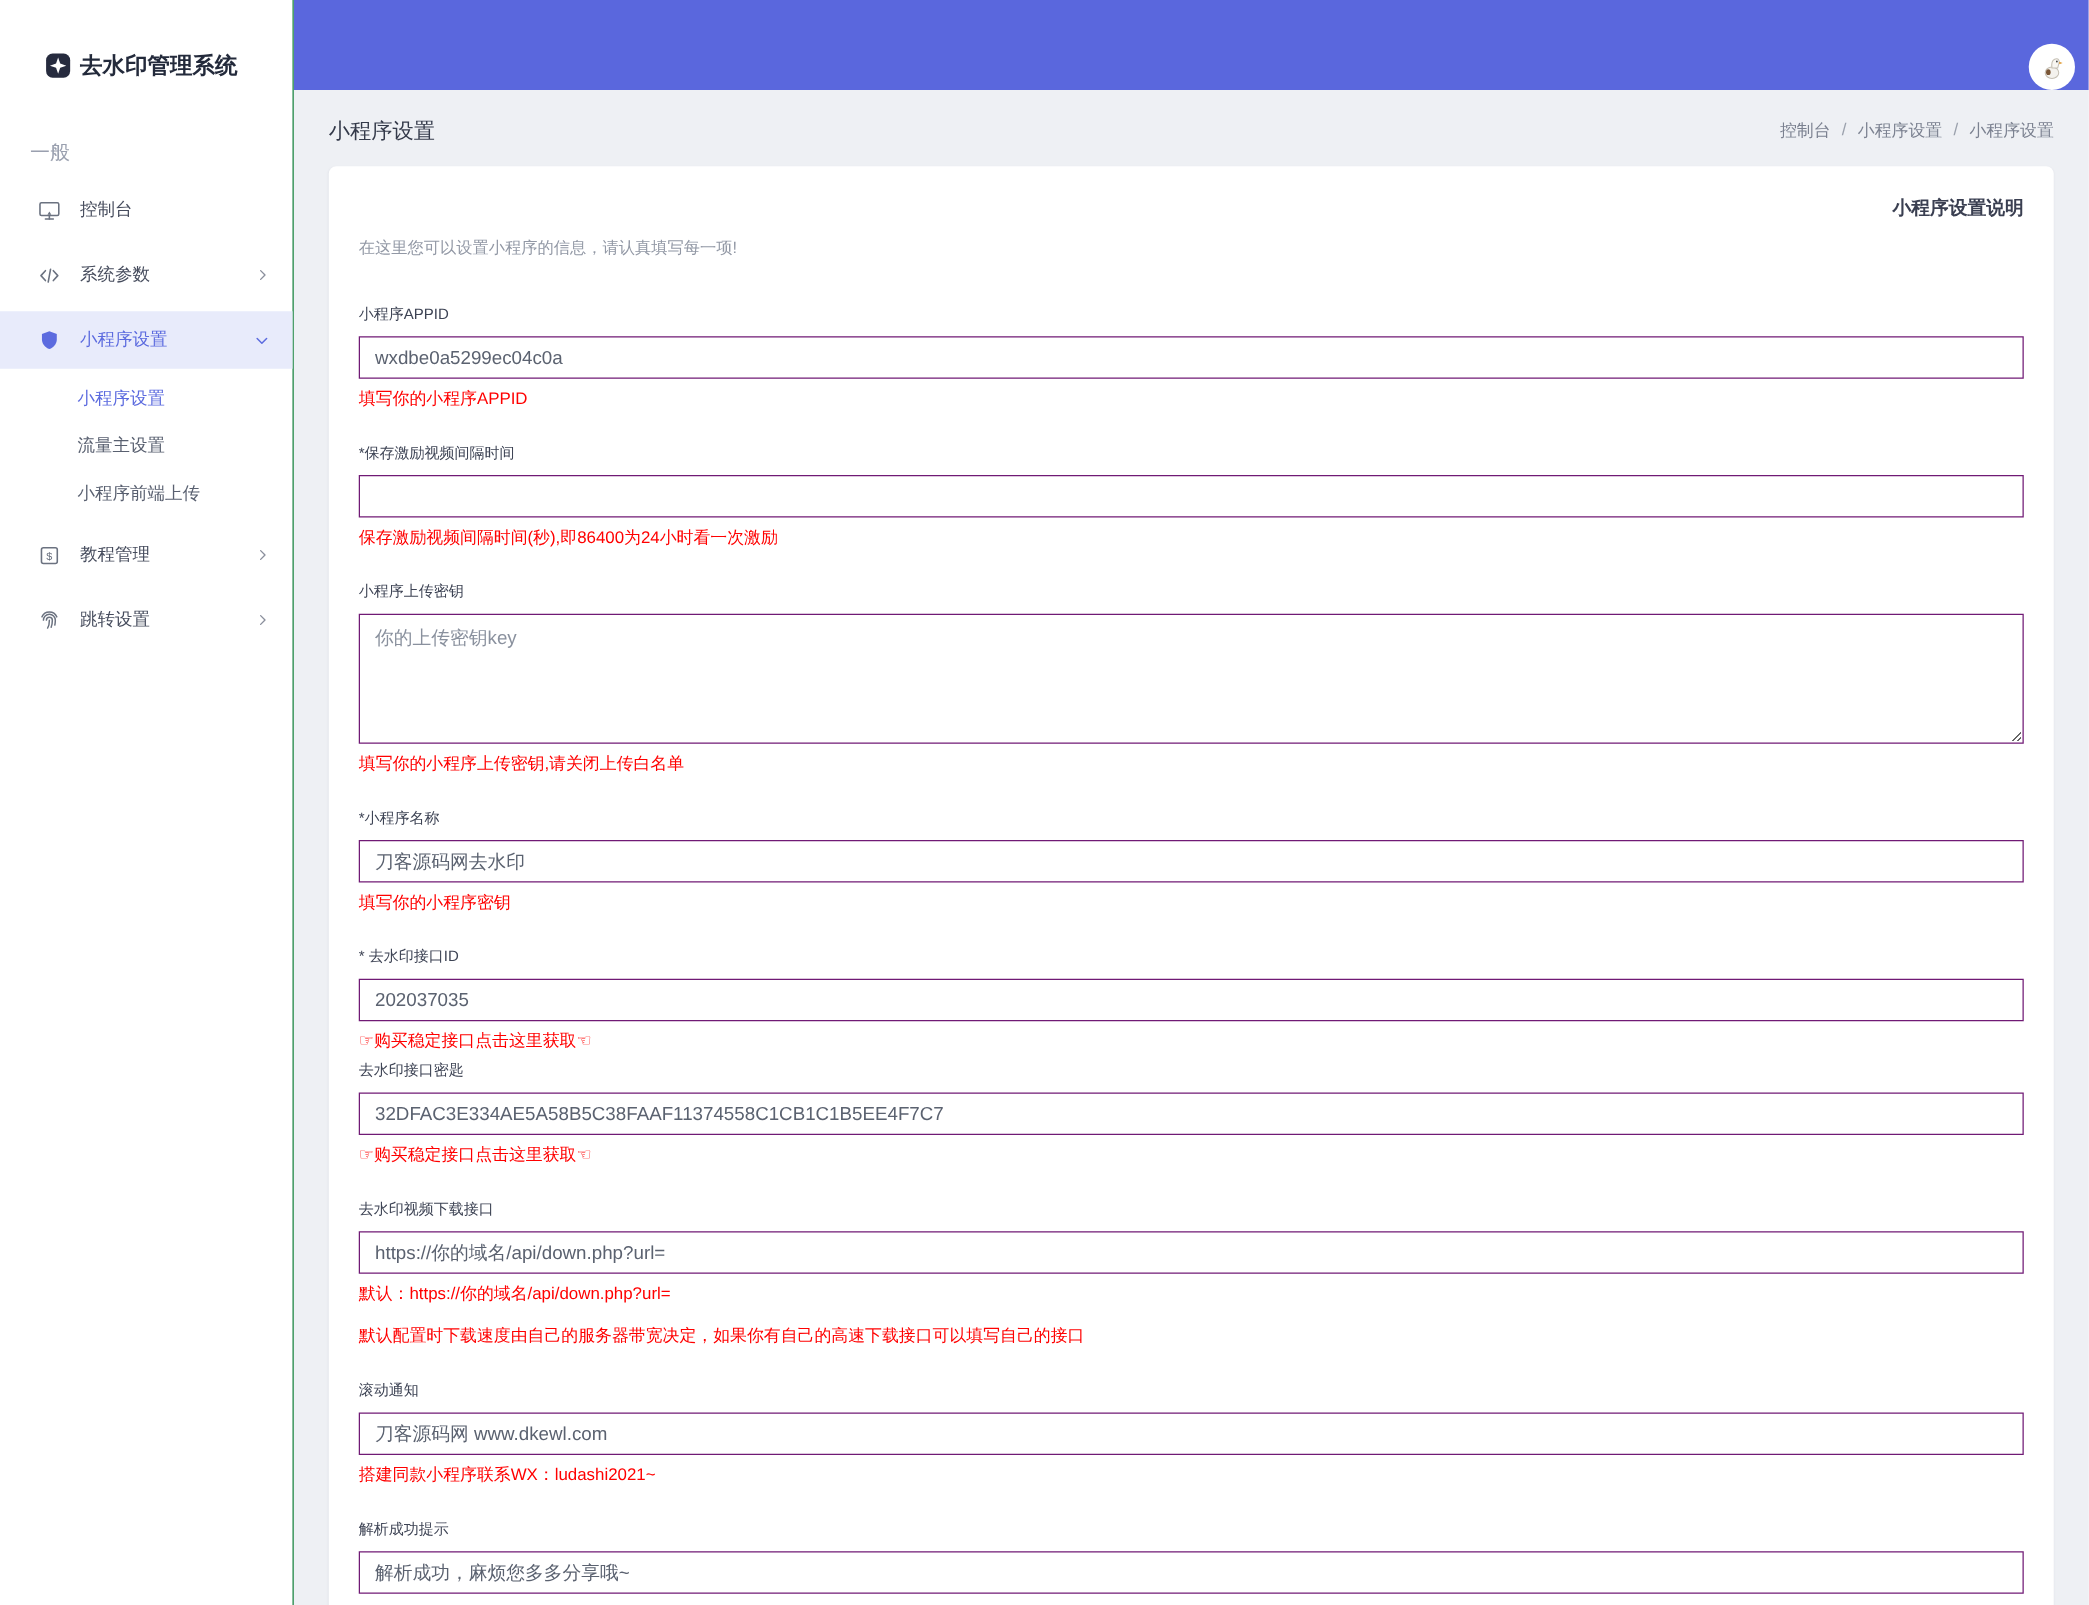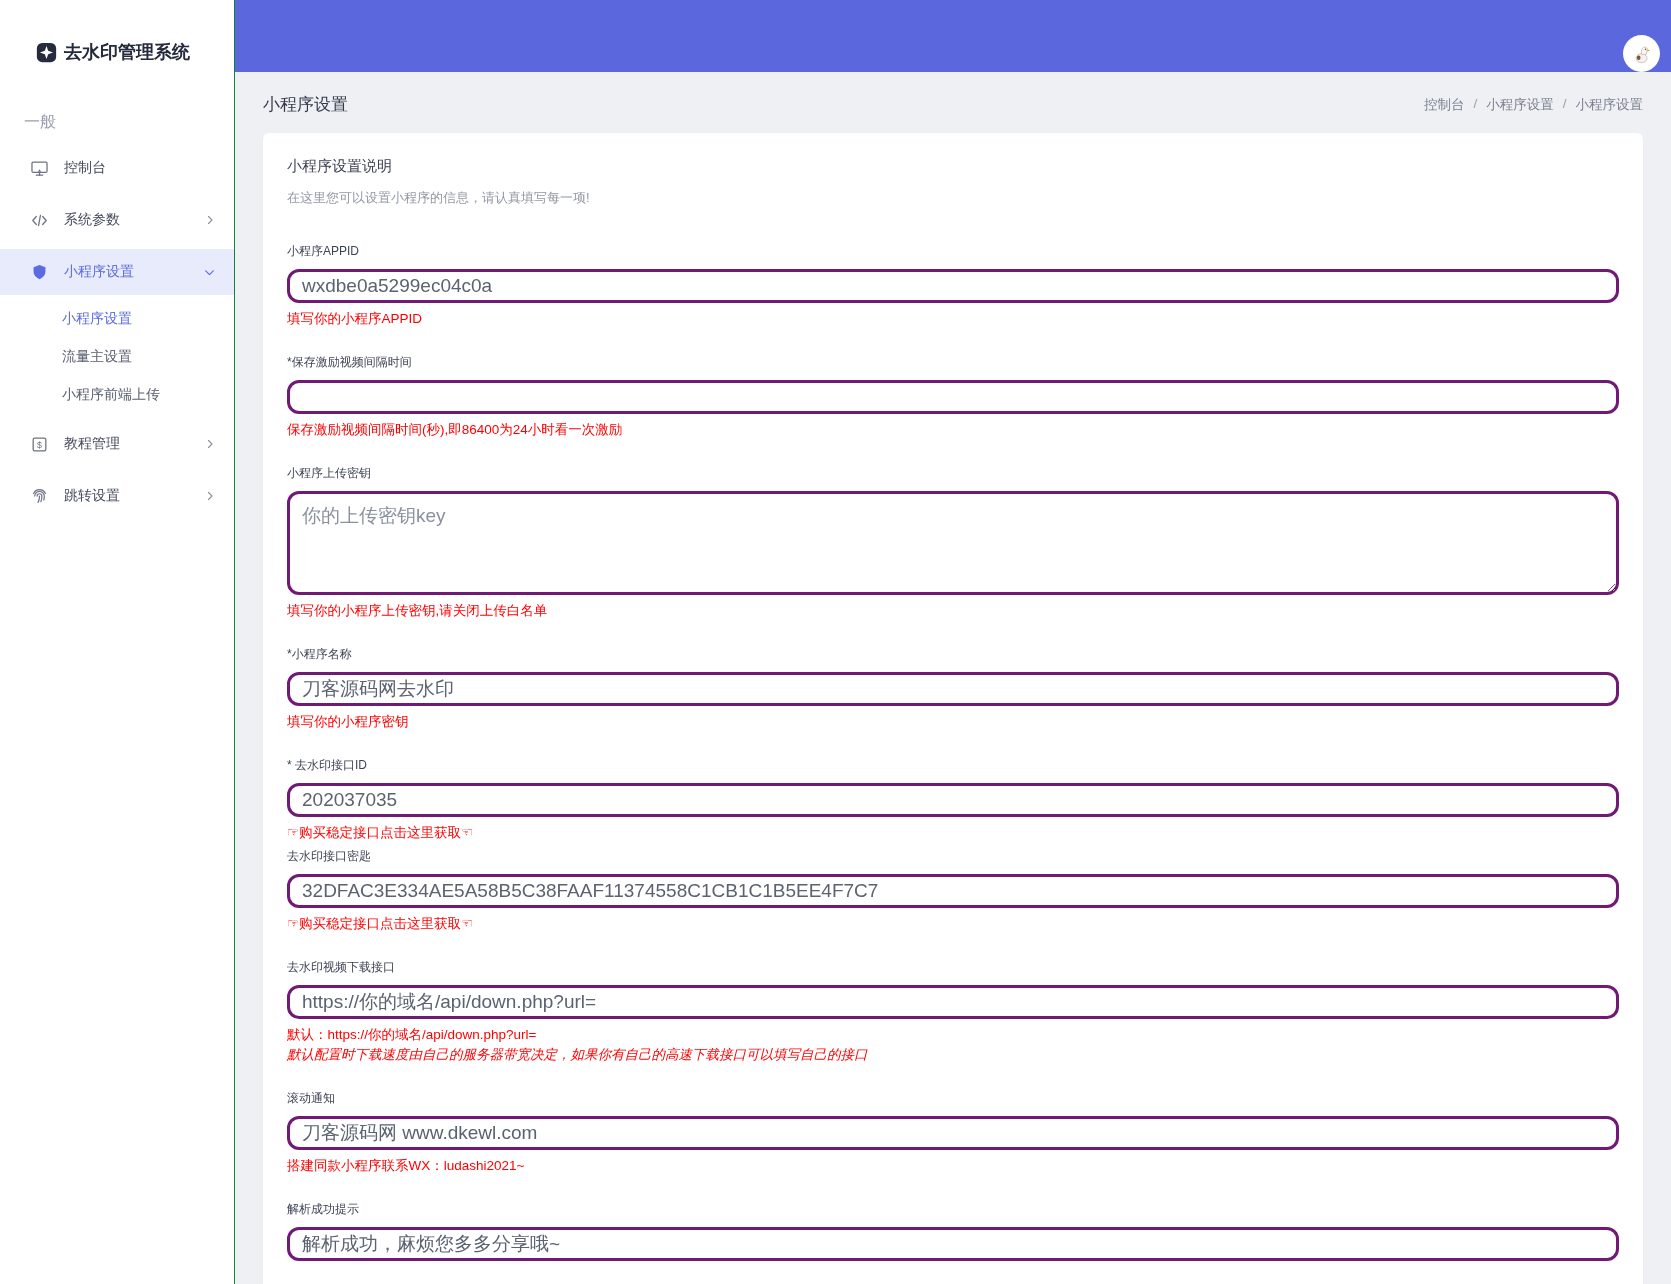--- a/index.html
+++ b/index.html
@@ -63,33 +63,33 @@
   }
   .page-title { font-size: 17px; font-weight: normal; color: #343a4a; }
   .breadcrumb { display: flex; gap: 9px; font-size: 13.5px; color: #7b8190; }
   .breadcrumb .crumb { cursor: pointer; }
   .breadcrumb .sep { color: #9aa0ac; }
 
   .card {
     margin: 0 28px; background: #ffffff; border-radius: 6px;
     box-shadow: 0 1px 2px rgba(30,35,60,.06); padding: 24px; height: 1200px;
   }
-  .card-heading { font-size: 15px; font-weight: normal; color: #3a3f51; margin-bottom: 13px; }
+  .card-heading { font-size: 15px; font-weight: bold; color: #3a3f51; margin-bottom: 13px; text-align: right; }
   .card-desc { font-size: 13px; color: #9298a5; margin-bottom: 36px; }
 
   .fgroup { margin-bottom: 26px; }
   .flabel { display: block; font-size: 12px; color: #3d4354; margin-bottom: 9px; }
   .finput {
-    display: block; width: 100%; height: 34px; border: 3px solid #701a75;
-    border-radius: 12px; padding: 0 12px; font-size: 19px; color: #5b6270;
+    display: block; width: 100%; height: 34px; border: 1px solid #701a75;
+    border-radius: 0; padding: 0 12px; font-size: 15px; color: #5b6270;
     outline: none; background: #fff; font-family: inherit;
   }
   textarea.finput { height: 104px; padding: 8px 12px; line-height: 1.5; color: #8a919e; resize: both; }
   .fhelp { margin-top: 7px; font-size: 13.5px; color: #ff0000; }
-  .fhelp.tight { margin-top: 2px; font-style: italic; }
+  .fhelp.tight { margin-top: 16px; }
   .fhelp.link { cursor: pointer; }
   .mid-label { margin-top: 6px; }
 </style>
 </head>
 <body>
 
 <aside class="sidebar">
   <div class="logo">
     <span style="display:flex;">
       <svg width="21" height="21" viewBox="0 0 24 24">

